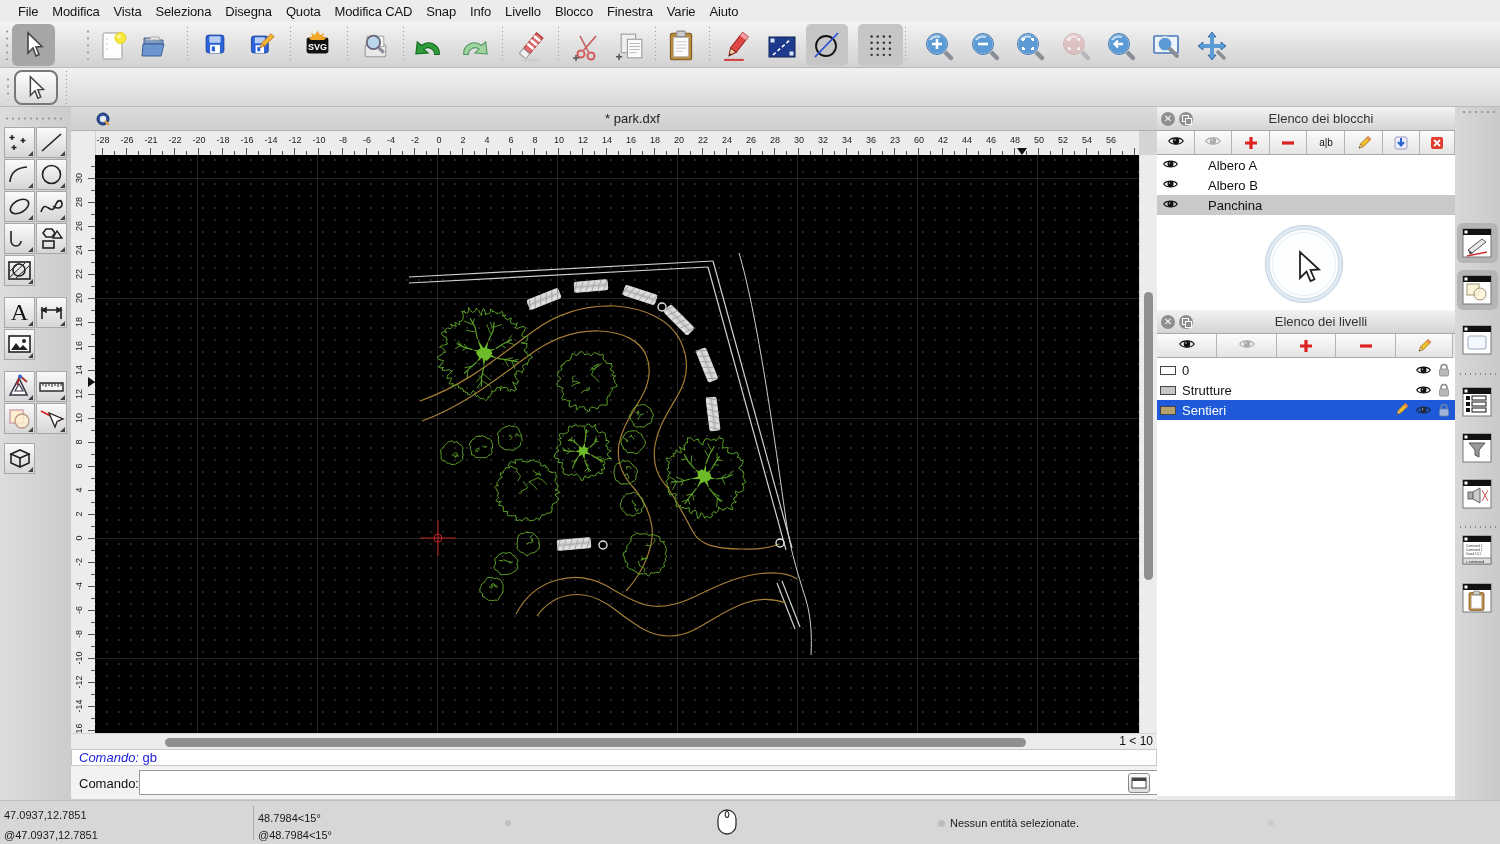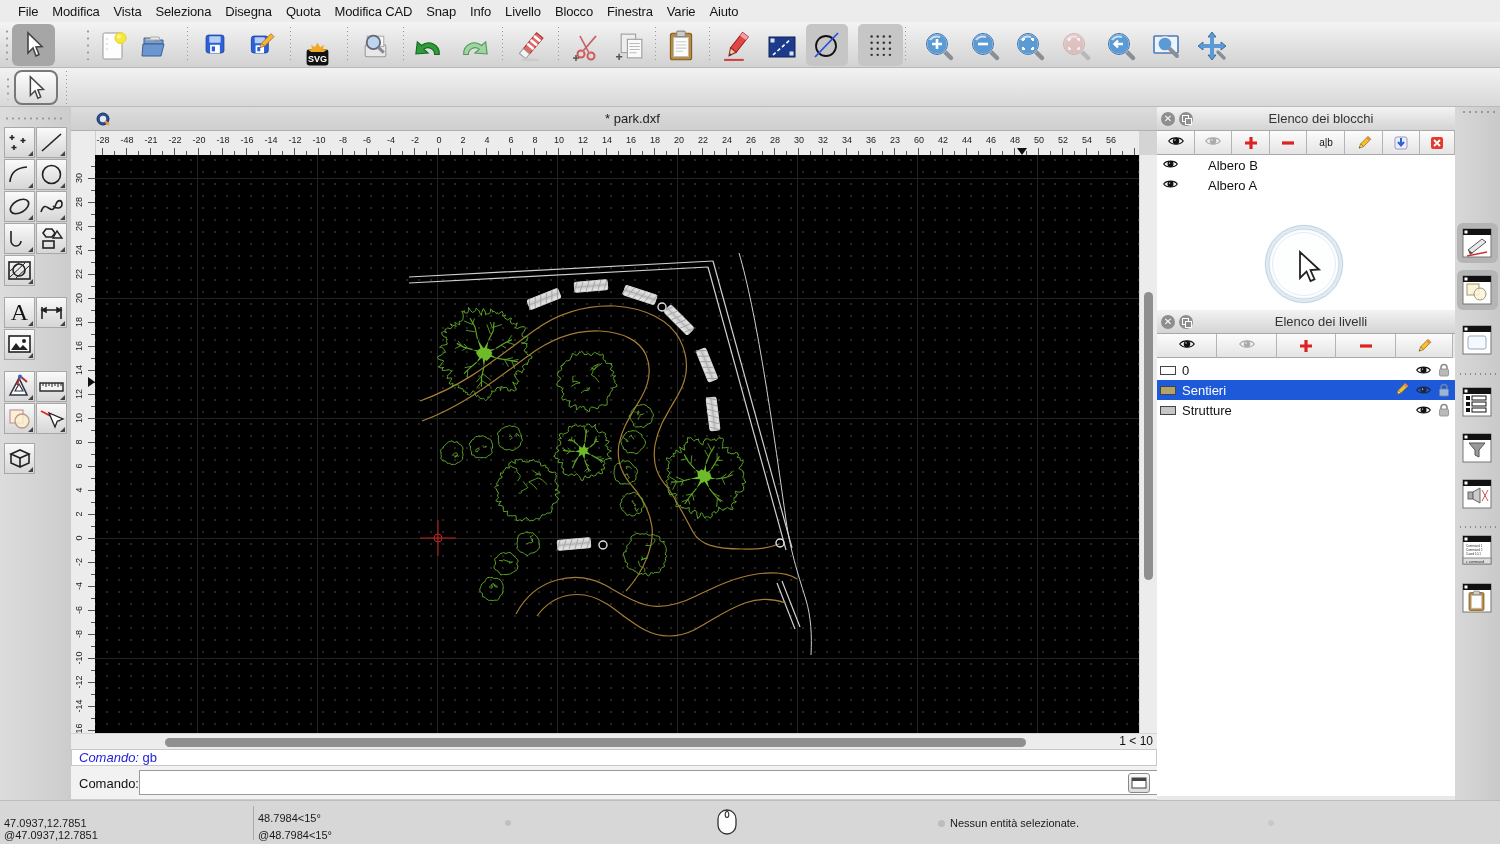--- a/index.html
+++ b/index.html
@@ -115,21 +115,21 @@
     <div class="tbi" style="left:248px;top:9px;width:27px;height:27px"><svg width="27" height="27" viewBox="0 0 32 32">
         <rect x="4" y="6" width="20" height="20" rx="3" fill="#2b62d9" stroke="#1a3f96"></rect>
         <rect x="8" y="7.5" width="12" height="7" rx="1" fill="#cfe0f8" opacity="0.85"></rect>
         <rect x="9" y="17" width="10" height="9" fill="#fff"></rect>
         <rect x="11" y="19" width="3.5" height="5" fill="#2b62d9"></rect>
         <g transform="rotate(45 22 12)">
           <rect x="19.5" y="2" width="5" height="16" fill="#f5b43a" stroke="#b87818"></rect>
           <path d="M19.5,18 l2.5,5 2.5,-5 z" fill="#e8c79a" stroke="#b87818"></path>
         </g>
       </svg></div>
-    <div class="tbi" style="left:303px;top:19px;width:29px;height:29px"><svg width="29" height="29" viewBox="0 0 32 32">
+    <div class="tbi" style="left:303px;top:7px;width:29px;height:29px"><svg width="29" height="29" viewBox="0 0 32 32">
         <rect x="4" y="9" width="24" height="18" rx="3" fill="#111"></rect>
         <path d="M16,2 l3,5 4,-3 -1,5 5,0 -4,3 -7,0 -7,0 -4,-3 5,0 -1,-5 4,3 z" fill="#f1a629"></path>
         <text x="16" y="23.5" font-family="Liberation Sans" font-size="10" font-weight="bold" fill="#fff" text-anchor="middle">SVG</text>
       </svg></div>
     <div class="tbi" style="left:359px;top:8px;width:33px;height:33px"><svg width="33" height="33" viewBox="0 0 32 32">
         <rect x="6" y="14" width="20" height="12" rx="2" fill="#e8e8e8" stroke="#999"></rect>
         <rect x="8" y="6" width="16" height="10" fill="#f8f8f8" stroke="#aaa"></rect>
         <circle cx="14" cy="12" r="6.5" fill="#bcd6ee" stroke="#667" stroke-width="1.8"></circle>
         <line x1="19" y1="17" x2="24" y2="22" stroke="#889" stroke-width="3"></line>
       </svg></div>
@@ -422,21 +422,21 @@
       <circle cx="7" cy="7" r="6" fill="#2a4f96" stroke="#1a3066"></circle>
       <circle cx="7" cy="7" r="3.2" fill="#e8e8f0"></circle>
       <line x1="9" y1="9" x2="13" y2="13" stroke="#e8a030" stroke-width="2.2"></line>
     </svg>
     <span id="titletext">* park.dxf</span>
   </div>
 <div id="corner"></div>
 <div id="hruler">
     <div class="ticks"></div>
     <span class="rl" style="left:-3px">-28</span>
-    <span class="rl" style="left:21px">-48</span>
+    <span class="rl" style="left:21px">-26</span>
     <span class="rl" style="left:45px">-21</span>
     <span class="rl" style="left:69px">-22</span>
     <span class="rl" style="left:93px">-20</span>
     <span class="rl" style="left:117px">-18</span>
     <span class="rl" style="left:141px">-16</span>
     <span class="rl" style="left:165px">-14</span>
     <span class="rl" style="left:189px">-12</span>
     <span class="rl" style="left:213px">-10</span>
     <span class="rl" style="left:237px">-8</span>
     <span class="rl" style="left:261px">-6</span>
@@ -724,21 +724,21 @@
 <div id="cmdhist"><i>Comando:</i> gb</div>
 <div id="cmdrow">
     <span class="lbl">Comando:</span>
     <div class="field"></div>
     <div class="btn"><svg width="20" height="18" viewBox="0 0 20 18">
         <rect x="3" y="4" width="14" height="10" fill="#fff" stroke="#444"></rect>
         <rect x="3" y="4" width="14" height="3" fill="#444"></rect>
       </svg></div>
   </div>
 <div id="statusbar">
-<span class="abs" style="left:4px;top:16px">47.0937,12.7851</span>
+<span class="abs" style="left:4px;top:8px">47.0937,12.7851</span>
 <span class="abs" style="left:4px;top:28px">@47.0937,12.7851</span>
 <div class="abs" style="left:253px;top:5px;width:1px;height:34px;background:#aaa"></div>
 <span class="abs" style="left:258px;top:11px">48.7984&lt;15°</span>
 <span class="abs" style="left:258px;top:28px">@48.7984&lt;15°</span>
 <div class="abs" style="left:505px;top:19px;width:6px;height:6px;border-radius:50%;background:#c0c0c0"></div>
 <svg class="abs" style="left:717px;top:8px" width="20" height="26" viewBox="0 0 20 26">
       <path d="M10,1 C15,1 19,5 19,10 V16 C19,21 15,25 10,25 C5,25 1,21 1,16 V10 C1,5 5,1 10,1 Z" fill="#fff" stroke="#333" stroke-width="1.3"></path>
       <line x1="10" y1="1" x2="10" y2="9" stroke="#333" stroke-width="1.1"></line>
       <ellipse cx="10" cy="5.5" rx="1.8" ry="3" fill="#fff" stroke="#333" stroke-width="1.1"></ellipse>
     </svg>
@@ -811,34 +811,47 @@
         <span class="eico"><svg width="15" height="12" viewBox="0 0 16 12">
             <g transform="translate(0,0)">
               <g fill="none" stroke="#111" stroke-width="1.3">
                 <path d="M0.8,6 C3.5,1.8 12.5,1.8 15.2,6 C12.5,10.2 3.5,10.2 0.8,6 Z"></path>
                 <circle cx="8" cy="6" r="2.6" fill="#111"></circle>
                 <circle cx="7" cy="5" r="0.7" fill="#fff" stroke="none"></circle>
               </g>
             </g>
           </svg></span>
         <span class="pico"></span>
-        <span class="ptxt">Albero B</span>
+        <span class="ptxt">Albero A</span>
       </div>
       <div class="prow">
         <span class="eico"><svg width="15" height="12" viewBox="0 0 16 12">
             <g transform="translate(0,0)">
               <g fill="none" stroke="#111" stroke-width="1.3">
                 <path d="M0.8,6 C3.5,1.8 12.5,1.8 15.2,6 C12.5,10.2 3.5,10.2 0.8,6 Z"></path>
                 <circle cx="8" cy="6" r="2.6" fill="#111"></circle>
                 <circle cx="7" cy="5" r="0.7" fill="#fff" stroke="none"></circle>
               </g>
             </g>
           </svg></span>
         <span class="pico"></span>
-        <span class="ptxt">Albero A</span>
+        <span class="ptxt">Albero B</span>
+      </div>
+      <div class="prow sel">
+        <span class="eico"><svg width="15" height="12" viewBox="0 0 16 12">
+            <g transform="translate(0,0)">
+              <g fill="none" stroke="#111" stroke-width="1.3">
+                <path d="M0.8,6 C3.5,1.8 12.5,1.8 15.2,6 C12.5,10.2 3.5,10.2 0.8,6 Z"></path>
+                <circle cx="8" cy="6" r="2.6" fill="#111"></circle>
+                <circle cx="7" cy="5" r="0.7" fill="#fff" stroke="none"></circle>
+              </g>
+            </g>
+          </svg></span>
+        <span class="pico"></span>
+        <span class="ptxt">Panchina</span>
       </div>
     </div>
 </div>
 <div id="livelli" class="abs" style="left:1157px;top:310px;width:298px">
 <div class="ptitle"><div class="pclose">✕</div><div class="pfloat"></div>Elenco dei livelli</div>
 <div style="position:relative;height:24px">
       <div class="ptb" style="left:0px;width:60px">
         <svg width="16" height="16" viewBox="0 0 16 16">
           <g fill="none" stroke="#111" stroke-width="1.3">
             <path d="M0.8,6 C3.5,1.8 12.5,1.8 15.2,6 C12.5,10.2 3.5,10.2 0.8,6 Z"></path>
@@ -874,20 +887,35 @@
             <path d="M6.2,11 l2,4 2,-4 z" fill="#efd5a8" stroke="#a87818" stroke-width="0.8"></path>
             <path d="M7.6,13.8 l0.6,1.4 0.6,-1.4 z" fill="#333"></path>
           </g>
         </svg>
       </div>
     </div>
 <div style="background:#fff;height:438px;padding-top:2px">
       <div class="lrow">
         <span class="sw" style="background:#ffffff"></span>
         <span class="ltxt">0</span>
+        <span class="leye"><svg width="15" height="12" viewBox="0 0 16 12">
+            <g fill="none" stroke="#111" stroke-width="1.3">
+              <path d="M0.8,6 C3.5,1.8 12.5,1.8 15.2,6 C12.5,10.2 3.5,10.2 0.8,6 Z"></path>
+              <circle cx="8" cy="6" r="2.6" fill="#111"></circle>
+              <circle cx="7" cy="5" r="0.7" fill="#fff" stroke="none"></circle>
+            </g>
+          </svg></span>
+        <span class="llock"><svg width="14" height="14" viewBox="0 0 14 14">
+            <path d="M4,6 v-1.5 a3,3 0 0 1 6,0 V6" fill="none" stroke="#8a8a8a" stroke-width="1.6"></path>
+            <rect x="2.5" y="6" width="9" height="7" rx="1.2" fill="#b9b9b9" stroke="#8a8a8a" stroke-width="0.8"></rect>
+          </svg></span>
+      </div>
+      <div class="lrow">
+        <span class="sw" style="background:#c6c6c6"></span>
+        <span class="ltxt">Strutture</span>
         <span class="leye"><svg width="15" height="12" viewBox="0 0 16 12">
             <g fill="none" stroke="#111" stroke-width="1.3">
               <path d="M0.8,6 C3.5,1.8 12.5,1.8 15.2,6 C12.5,10.2 3.5,10.2 0.8,6 Z"></path>
               <circle cx="8" cy="6" r="2.6" fill="#111"></circle>
               <circle cx="7" cy="5" r="0.7" fill="#fff" stroke="none"></circle>
             </g>
           </svg></span>
         <span class="llock"><svg width="14" height="14" viewBox="0 0 14 14">
             <path d="M4,6 v-1.5 a3,3 0 0 1 6,0 V6" fill="none" stroke="#8a8a8a" stroke-width="1.6"></path>
             <rect x="2.5" y="6" width="9" height="7" rx="1.2" fill="#b9b9b9" stroke="#8a8a8a" stroke-width="0.8"></rect>
@@ -907,35 +935,20 @@
         <span class="leye"><svg width="15" height="12" viewBox="0 0 16 12">
             <g fill="none" stroke="#1c2a3a" stroke-width="1.3">
               <path d="M0.8,6 C3.5,1.8 12.5,1.8 15.2,6 C12.5,10.2 3.5,10.2 0.8,6 Z"></path>
               <circle cx="8" cy="6" r="2.6" fill="#1c2a3a"></circle>
               <circle cx="7" cy="5" r="0.7" fill="#fff" stroke="none"></circle>
             </g>
           </svg></span>
         <span class="llock"><svg width="14" height="14" viewBox="0 0 14 14">
             <path d="M4,6 v-1.5 a3,3 0 0 1 6,0 V6" fill="none" stroke="#6a84ab" stroke-width="1.6"></path>
             <rect x="2.5" y="6" width="9" height="7" rx="1.2" fill="#9db4d8" stroke="#6a84ab" stroke-width="0.8"></rect>
-          </svg></span>
-      </div>
-      <div class="lrow">
-        <span class="sw" style="background:#c6c6c6"></span>
-        <span class="ltxt">Strutture</span>
-        <span class="leye"><svg width="15" height="12" viewBox="0 0 16 12">
-            <g fill="none" stroke="#111" stroke-width="1.3">
-              <path d="M0.8,6 C3.5,1.8 12.5,1.8 15.2,6 C12.5,10.2 3.5,10.2 0.8,6 Z"></path>
-              <circle cx="8" cy="6" r="2.6" fill="#111"></circle>
-              <circle cx="7" cy="5" r="0.7" fill="#fff" stroke="none"></circle>
-            </g>
-          </svg></span>
-        <span class="llock"><svg width="14" height="14" viewBox="0 0 14 14">
-            <path d="M4,6 v-1.5 a3,3 0 0 1 6,0 V6" fill="none" stroke="#8a8a8a" stroke-width="1.6"></path>
-            <rect x="2.5" y="6" width="9" height="7" rx="1.2" fill="#b9b9b9" stroke="#8a8a8a" stroke-width="0.8"></rect>
           </svg></span>
       </div>
     </div>
 </div>
 <div id="dockbar">
     <div class="handle" style="left:6px;top:4px;width:34px;height:2px;background-image:radial-gradient(circle,#999 1px,transparent 1.2px);background-size:6px 2px"></div>
     <div class="dact" style="top:116px"></div>
     <div class="dicon" style="top:121px"><svg width="30" height="30" viewBox="0 0 30 30">
         <rect x="1" y="1" width="28" height="28" fill="#fff" stroke="#777" stroke-width="1"></rect>
         <rect x="1" y="1" width="28" height="6" fill="#111"></rect>

